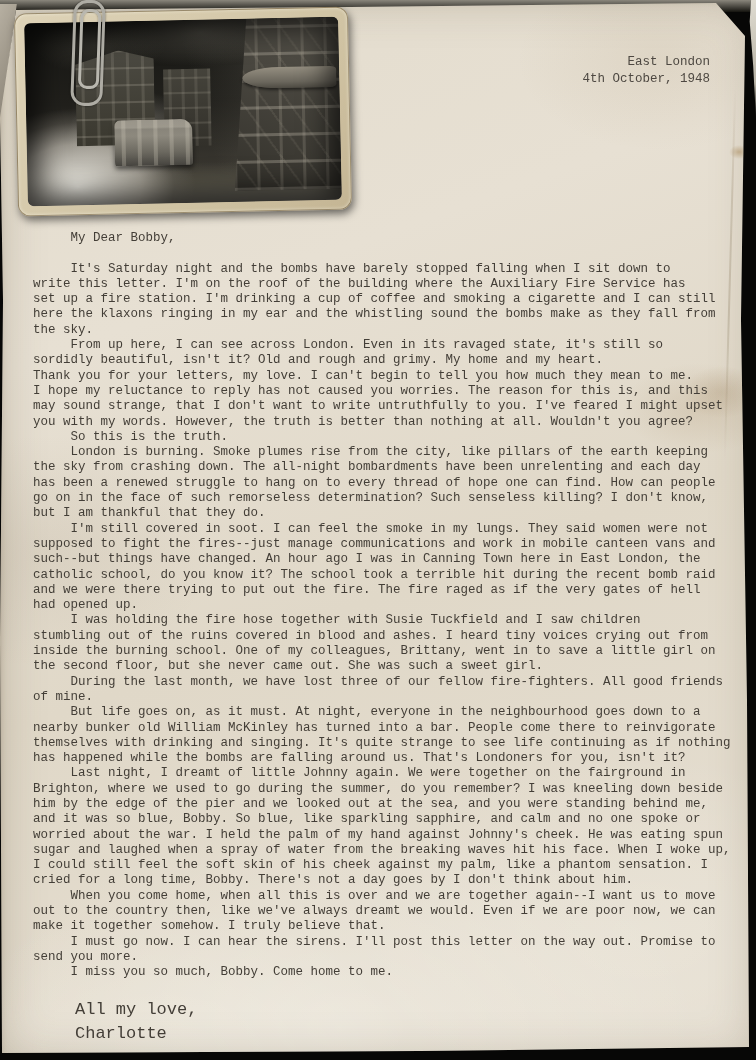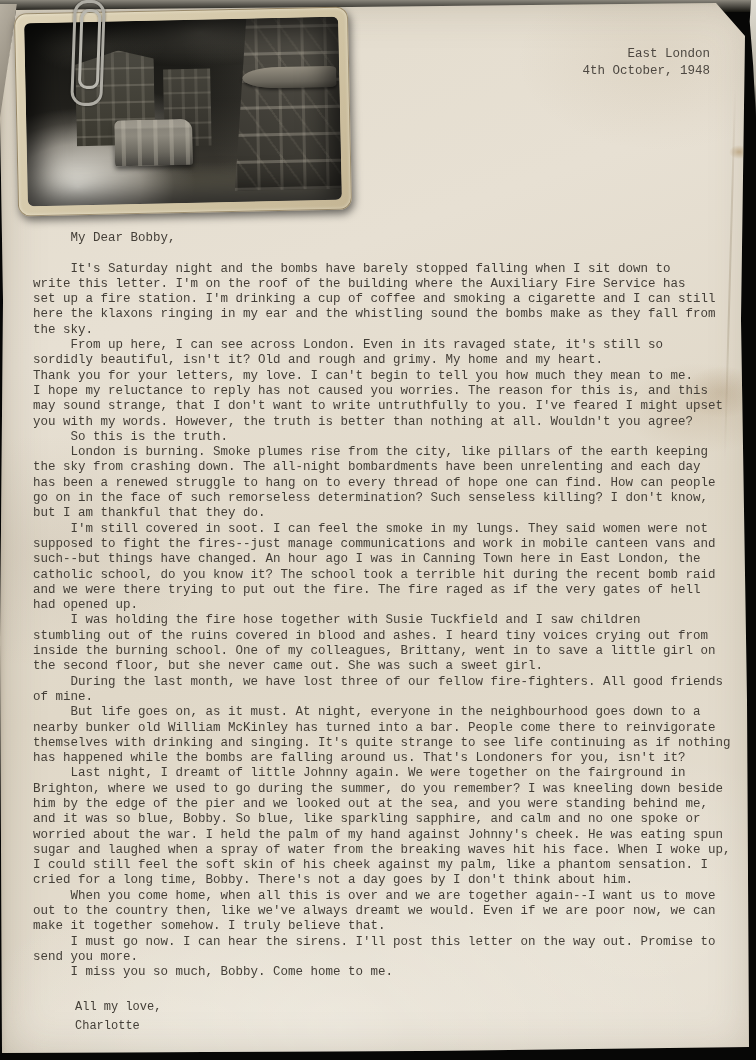--- a/index.html
+++ b/index.html
@@ -96,32 +96,32 @@
   .paperclip{position:absolute;left:72px;top:0px;width:32px;height:108px;transform:rotate(2deg);}
   .clip-outer{position:absolute;left:0;top:0;width:26px;height:100px;
     border:3.5px solid #aeaca4;border-radius:14px;
     box-shadow:0 0 2px rgba(0,0,0,.6), inset 0 0 2px rgba(0,0,0,.45);}
   .clip-inner{position:absolute;left:7px;top:9px;width:15px;height:74px;
     border:3.5px solid #b9b7af;border-radius:9px;
     box-shadow:0 0 2px rgba(0,0,0,.55), inset 0 0 2px rgba(0,0,0,.4);}
 
   
   .dateline{
-    position:absolute;top:46px;right:46px;
+    position:absolute;top:54px;right:46px;
     font-size:12.5px;line-height:17px;white-space:pre;text-align:right;
     color:#45403a;opacity:.95;
   }
   .letter-body{
     position:absolute;left:33px;top:231px;width:705px;
     font-size:12.5px;line-height:15.3px;white-space:pre;
     color:#433e37;
   }
   .signature{
     position:absolute;left:33px;top:998px;padding-left:42px;
-    font-size:12px;line-height:19px;white-space:pre;
+    font-size:17px;line-height:24px;white-space:pre;
     color:#433e37;
   }
 </style>
 </head>
 <body>
 
 <div class="bg-top-strip"></div>
 <div class="bg-right-sliver"></div>
 <div class="torn-sliver"></div>
 

